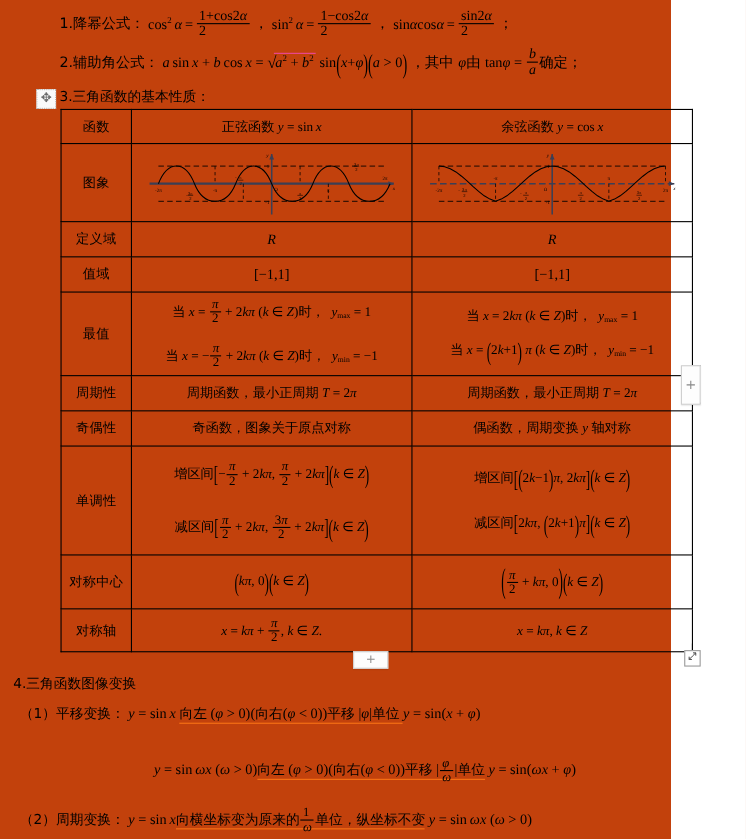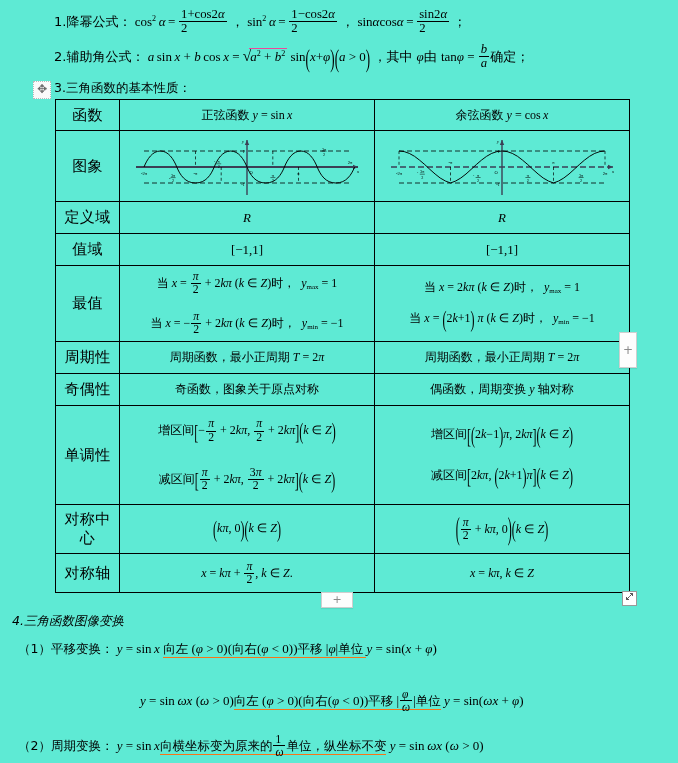--- a/index.html
+++ b/index.html
@@ -10,23 +10,23 @@
   body {
     width: 678px;
     height: 763px;
     position: relative;
     font-family: "Liberation Serif", "DejaVu Serif", serif;
     color: #000;
     overflow: hidden;
   }
   .page {
     position: relative;
-    width: 678px;
+    width: 610px;
     height: 763px;
-    background: #5eead4;
+    background: #c2410c;
   }
 
   
   .mi { font-style: italic; font-family: "Liberation Serif", serif; }
   .up { font-style: normal; }
   .cn { font-family: "DejaVu Sans", "Liberation Sans", sans-serif; font-style: normal; }
   sup.pw { font-size: 0.62em; vertical-align: super; line-height: 0; }
   sub.sb { font-size: 0.58em; vertical-align: -0.28em; line-height: 0; font-style: normal; }
 
   .frac {
@@ -70,21 +70,21 @@
   .tbl td {
     border: 1px solid #000;
     text-align: center;
     vertical-align: middle;
     padding: 2px 3px;
     font-family: "Liberation Serif", serif;
   }
   .tbl td.lbl {
     width: 64px;
     font-family: "DejaVu Sans","Liberation Sans",sans-serif;
-    font-size: 15px;
+    font-size: 12px;
     letter-spacing: 0.3px;
   }
   .tbl td.col {
     width: 255px;
   }
   .cellline { padding: 3px 0; white-space: nowrap; font-size: 12px; }
   .cellline .cn { font-size: 12px; }
 
   .r-func td { height: 26px; }
   .r-graph td { height: 70px; padding: 0; }
@@ -93,21 +93,21 @@
   .r-ext td  { height: 68px; }
   .r-per td  { height: 27px; }
   .r-par td  { height: 27px; }
   .r-mono td { height: 94px; }
   .r-ctr td  { height: 44px; }
   .r-axis td { height: 34px; }
 
   .graphbox { width: 100%; height: 68px; display: block; }
 
   
-  #sec4 { position: absolute; left: 12px; top: 613px; font-family: "DejaVu Sans","Liberation Sans",sans-serif; font-size: 12.5px; font-style: italic; }
+  #sec4 { position: absolute; left: 12px; top: 613px; font-family: "DejaVu Sans","Liberation Sans",sans-serif; font-size: 12.5px; }
   #t1 { position: absolute; left: 18px; top: 641px; font-size: 13px; white-space: nowrap; }
   #t2 { position: absolute; left: 140px; top: 688px; font-size: 13px; white-space: nowrap; }
   #t3 { position: absolute; left: 18px; top: 733px; font-size: 13px; white-space: nowrap; }
   .uline { border-bottom: 1px solid #f97316; padding-bottom: 1px; }
   .zh { font-family: "DejaVu Sans","Liberation Sans",sans-serif; font-style: normal; font-size: 12.5px; }
 
   
   .move-handle {
     position: absolute;
     left: 33px; top: 81px;

